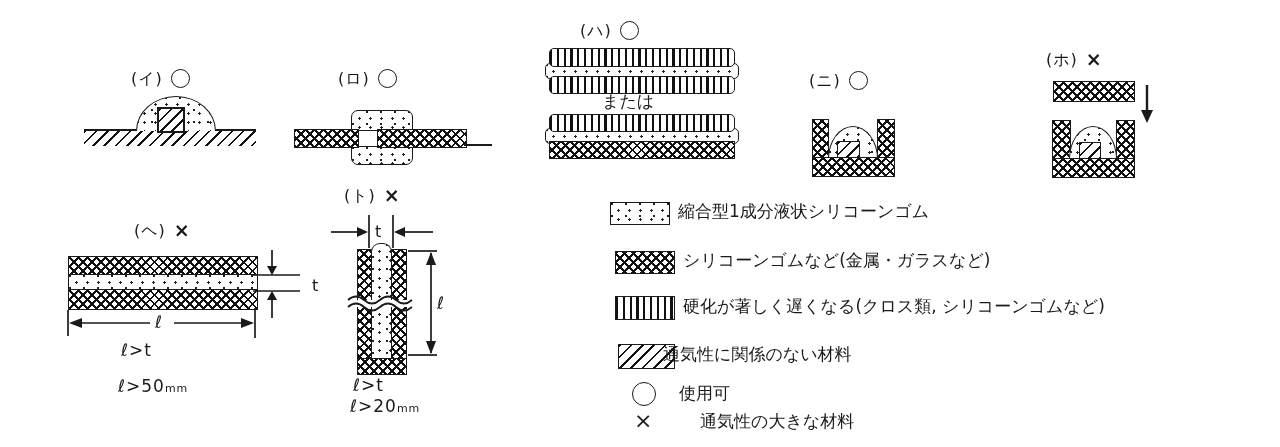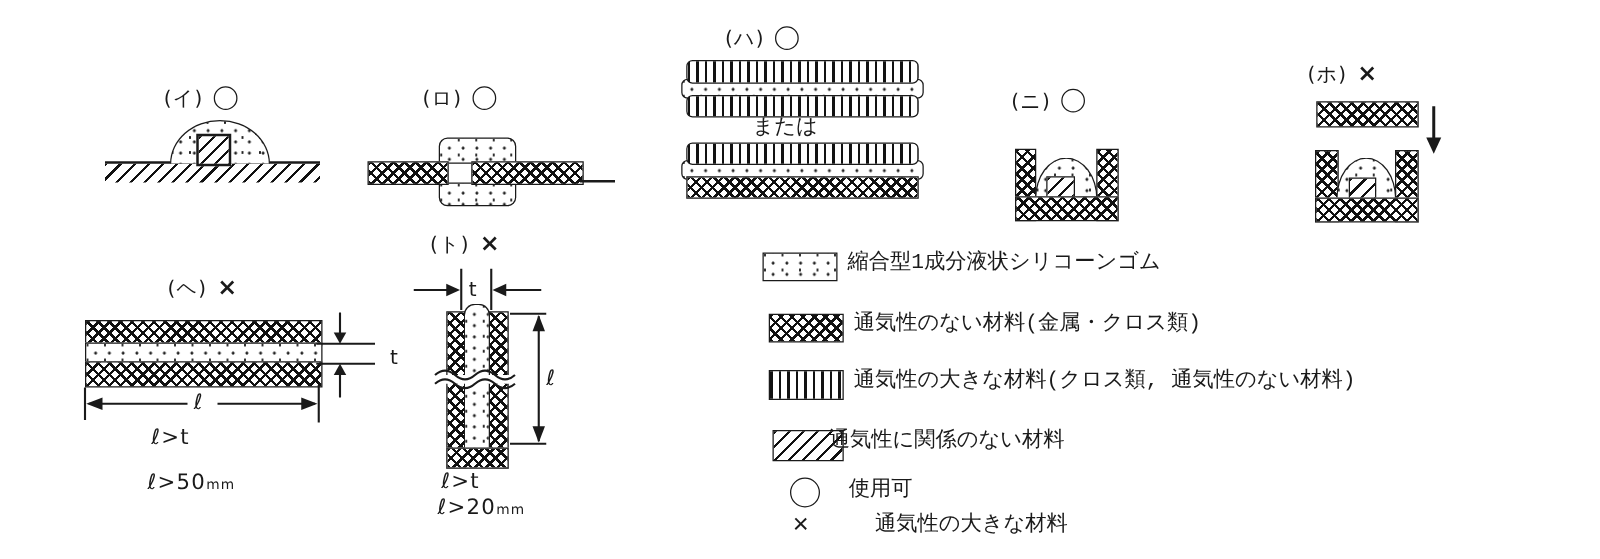--- a/index.html
+++ b/index.html
@@ -21,21 +21,21 @@
   .crosshatch{background-color:#fff;
     background-image:repeating-linear-gradient(45deg,#111 0,#111 2px,transparent 2px,transparent 6.3px),
                      repeating-linear-gradient(135deg,#111 0,#111 2px,transparent 2px,transparent 6.3px);}
   .vstripes{background-color:#fff;
     background-image:repeating-linear-gradient(90deg,#111 0,#111 2.2px,transparent 2.2px,transparent 6.8px);}
   .dhatch{background-color:#fff;
     background-image:repeating-linear-gradient(135deg,#111 0,#111 1.8px,transparent 1.8px,transparent 8px);}
   .dome{border:1.7px solid var(--ink);border-bottom:none;
         border-radius:50% 50% 0 0 / 100% 100% 0 0;}
   .ground{border-top:2.2px solid var(--ink);}
-  .legend-text{position:absolute;font-size:17px;white-space:nowrap;line-height:1.2;font-family:Liberation Mono, monospace;}
+  .legend-text{position:absolute;font-size:17px;white-space:nowrap;line-height:1.2;}
   .cond{position:absolute;font-size:17px;letter-spacing:1px;white-space:nowrap;line-height:1;}
   .cond .unit{font-size:11px;}
   .dim-label{position:absolute;font-size:16px;line-height:1;}
   .or-text{position:absolute;font-size:17px;line-height:1;}
   svg.dim{position:absolute;overflow:visible;}
   svg.dim line,svg.dim path{stroke:var(--ink);stroke-width:1.7;fill:none;}
   svg.dim polygon{fill:var(--ink);stroke:none;}
 </style>
 </head>
 <body>
@@ -178,24 +178,24 @@
     <div class="cond" style="left:350px;top:398px">
       <span>ℓ&gt;20</span><span class="unit">mm</span>
     </div>
   </section>
 
   <section>
     <div class="abs stipple b18" style="left:610px;top:202px;width:58px;height:21px"></div>
     <div class="legend-text" style="left:678px;top:201px">縮合型1成分液状シリコーンゴム</div>
 
     <div class="abs crosshatch b18" style="left:615px;top:251px;width:58px;height:21px"></div>
-    <div class="legend-text" style="left:683px;top:250px">通気性のない材料(金属・クロス類)</div>
+    <div class="legend-text" style="left:683px;top:250px">シリコーンゴムなど(金属・ガラスなど)</div>
 
     <div class="abs vstripes b18" style="left:615px;top:296px;width:58px;height:22px"></div>
-    <div class="legend-text" style="left:683px;top:296px">通気性の大きな材料(クロス類, 通気性のない材料)</div>
+    <div class="legend-text" style="left:683px;top:296px">硬化が著しく遅くなる(クロス類, シリコーンゴムなど)</div>
 
     <div class="abs dhatch b18" style="left:618px;top:344px;width:55px;height:23px"></div>
     <div class="legend-text" style="left:663px;top:344px">通気性に関係のない材料</div>
 
     <div class="abs mark-circle" style="left:632px;top:382px;width:22px;height:22px" title="○"></div>
     <div class="legend-text" style="left:679px;top:383px">使用可</div>
 
     <div class="legend-text" style="left:634px;top:408px;font-size:22px">×</div>
     <div class="legend-text" style="left:700px;top:411px">通気性の大きな材料</div>
   </section>

